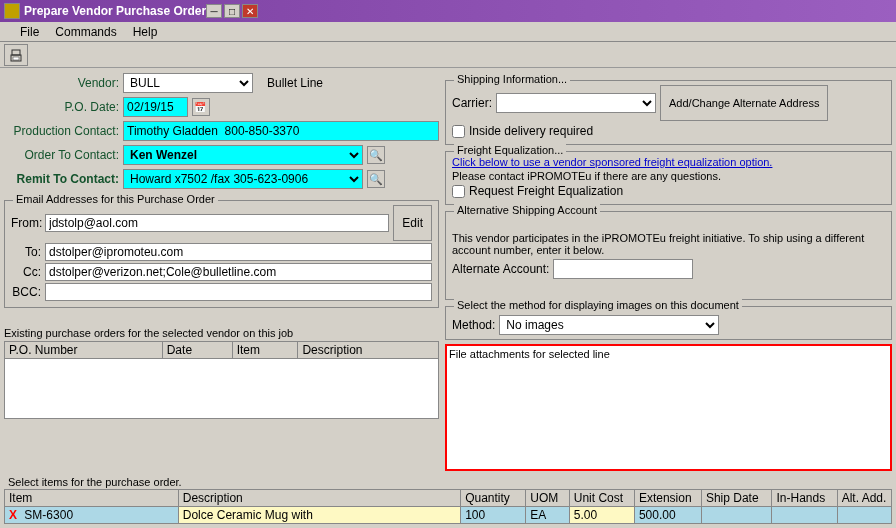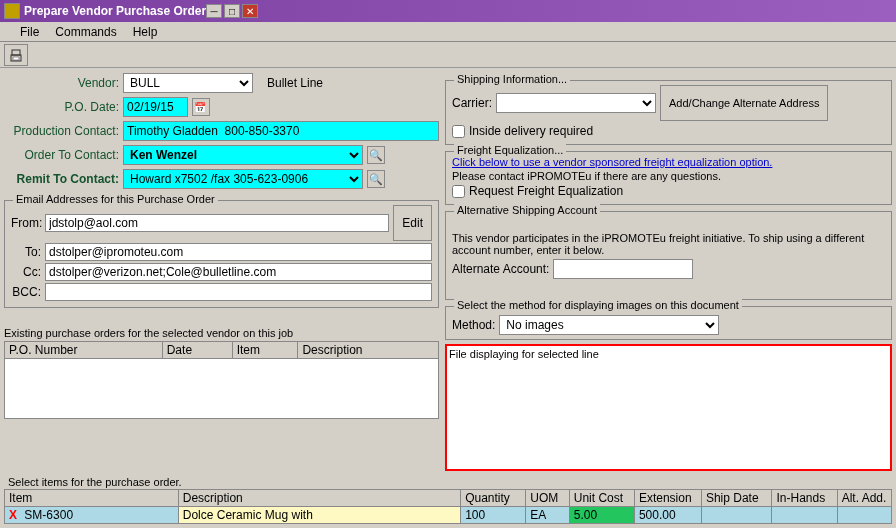--- a/index.html
+++ b/index.html
@@ -452,21 +452,21 @@
           <div style="display:flex; align-items:center; gap:4px; margin-top:4px;">
             <span>Method:</span>
             <select class="form-select" style="width:220px;">
               <option>No images</option>
             </select>
           </div>
         </div>
 
         <div style="flex:1; display:flex; flex-direction:column; min-height:0; margin-top:4px;">
           <div class="file-attach-box">
-            <span style="font-size:11px;">File displaying for selected line</span>
+            <span style="font-size:11px;">File attachments for selected line</span>
           </div>
         </div>
 
       </div>
 
     </div>
 
     <div class="bottom-items-section">
       <div class="items-label">Select items for the purchase order.</div>
       <table class="items-table">
@@ -485,21 +485,21 @@
         </thead>
         <tbody>
           <tr class="selected">
             <td style="background:#add8e6;">
               <span class="delete-x">X</span>
               <span style="margin-left:4px;">SM-6300</span>
             </td>
             <td style="background:#fef9c3;">Dolce Ceramic Mug with</td>
             <td style="background:#add8e6;">100</td>
             <td style="background:#add8e6;">EA</td>
-            <td style="background:#22c55e;">5.00</td>
+            <td style="background:#fef9c3;">5.00</td>
             <td style="background:#add8e6;">500.00</td>
             <td style="background:#add8e6;"></td>
             <td style="background:#add8e6;"></td>
             <td style="background:#add8e6;"></td>
           </tr>
         </tbody>
       </table>
     </div>
 
   </div>

